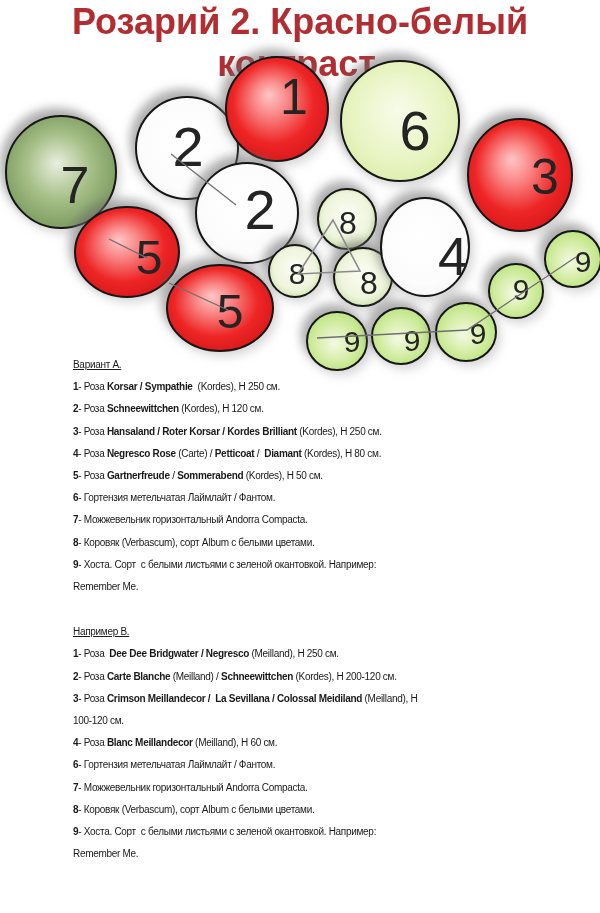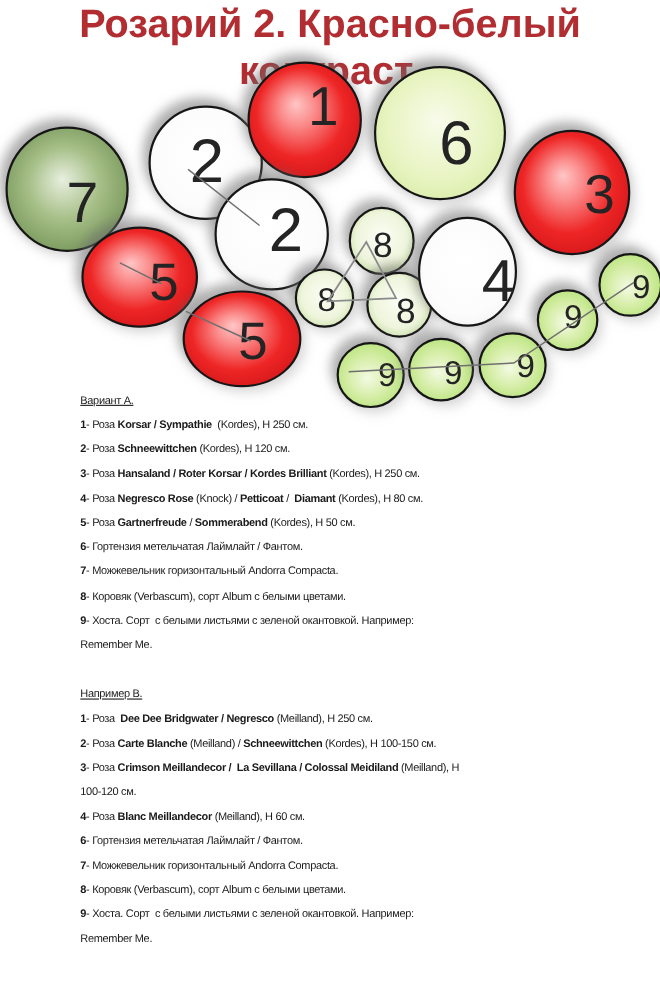--- a/index.html
+++ b/index.html
@@ -146,34 +146,34 @@
     </g>
 </svg>
 
 <div class="plants">
   <section>
     <div class="heading">Вариант А.</div>
     <div class="items">
         <div class="item"><span class="b">1</span><span>- Роза </span><span class="b">Korsar / Sympathie</span><span>  (Kordes), Н 250 см.</span></div>
         <div class="item"><span class="b">2</span><span>- Роза </span><span class="b">Schneewittchen</span><span> (Kordes), Н 120 см.</span></div>
         <div class="item"><span class="b">3</span><span>- Роза </span><span class="b">Hansaland / Roter Korsar / Kordes Brilliant</span><span> (Kordes), Н 250 см.</span></div>
-        <div class="item"><span class="b">4</span><span>- Роза </span><span class="b">Negresco Rose</span><span> (Knock) / </span><span class="b">Petticoat</span><span> /  </span><span class="b">Diamant</span><span> (Kordes), Н 80 см.</span></div>
+        <div class="item"><span class="b">4</span><span>- Роза </span><span class="b">Negresco Rose</span><span> (Carte) / </span><span class="b">Petticoat</span><span> /  </span><span class="b">Diamant</span><span> (Kordes), Н 80 см.</span></div>
         <div class="item"><span class="b">5</span><span>- Роза </span><span class="b">Gartnerfreude</span><span> / </span><span class="b">Sommerabend</span><span> (Kordes), Н 50 см.</span></div>
         <div class="item"><span class="b">6</span><span>- Гортензия метельчатая Лаймлайт / Фантом.</span></div>
         <div class="item"><span class="b">7</span><span>- Можжевельник горизонтальный Andorra Compacta.</span></div>
         <div class="item"><span class="b">8</span><span>- Коровяк (Verbascum), сорт Album с белыми цветами.</span></div>
         <div class="item"><span class="b">9</span><span>- Хоста. Сорт  с белыми листьями с зеленой окантовкой. Например:
 Remember Me.</span></div>
       </div>
   </section>
   <section class="variant-b">
     <div class="heading">Например В.</div>
     <div class="items">
         <div class="item"><span class="b">1</span><span>- Роза  </span><span class="b">Dee Dee Bridgwater / Negresco</span><span> (Meilland), Н 250 см.</span></div>
-        <div class="item"><span class="b">2</span><span>- Роза </span><span class="b">Carte Blanche</span><span> (Meilland) / </span><span class="b">Schneewittchen</span><span> (Kordes), Н 100-150 см.</span></div>
+        <div class="item"><span class="b">2</span><span>- Роза </span><span class="b">Carte Blanche</span><span> (Meilland) / </span><span class="b">Schneewittchen</span><span> (Kordes), Н 200-120 см.</span></div>
         <div class="item"><span class="b">3</span><span>- Роза </span><span class="b">Crimson Meillandecor /  La Sevillana / Colossal Meidiland</span><span> (Meilland), Н
 100-120 см.</span></div>
         <div class="item"><span class="b">4</span><span>- Роза </span><span class="b">Blanc Meillandecor</span><span> (Meilland), Н 60 см.</span></div>
         <div class="item"><span class="b">6</span><span>- Гортензия метельчатая Лаймлайт / Фантом.</span></div>
         <div class="item"><span class="b">7</span><span>- Можжевельник горизонтальный Andorra Compacta.</span></div>
         <div class="item"><span class="b">8</span><span>- Коровяк (Verbascum), сорт Album с белыми цветами.</span></div>
         <div class="item"><span class="b">9</span><span>- Хоста. Сорт  с белыми листьями с зеленой окантовкой. Например:
 Remember Me.</span></div>
       </div>
   </section>

